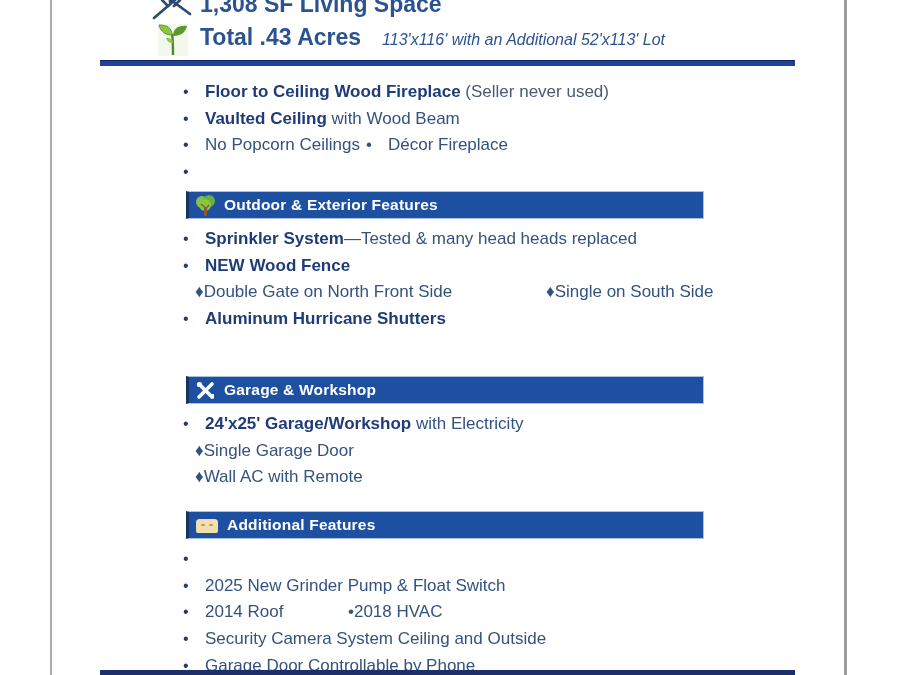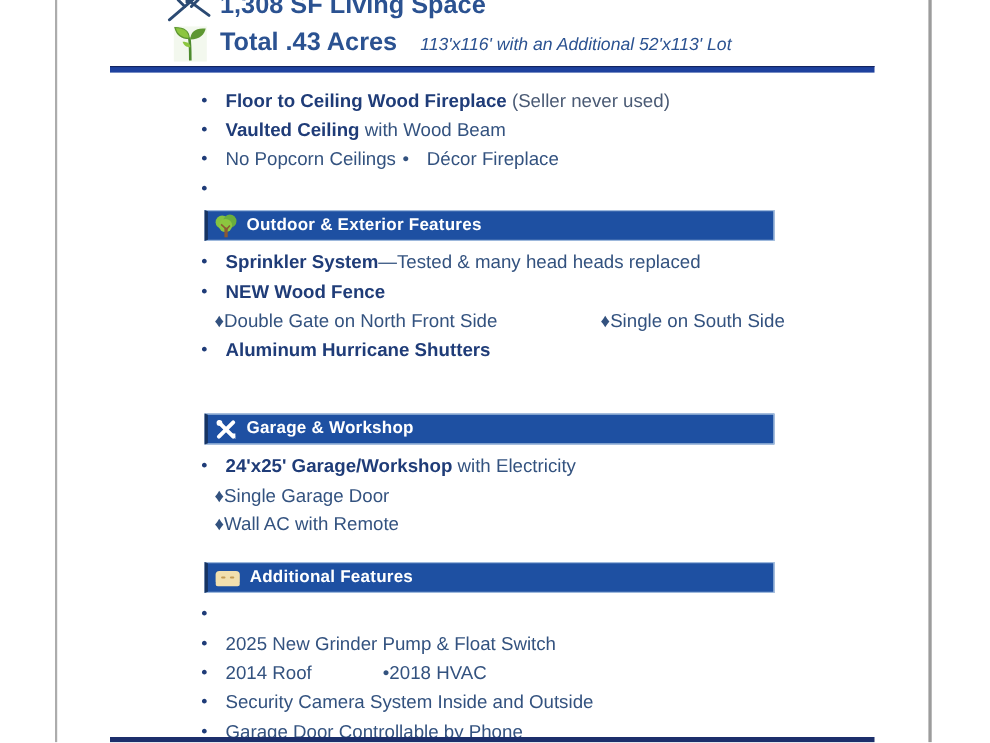--- a/index.html
+++ b/index.html
@@ -167,21 +167,21 @@
           <span class="dot">•</span>
           <span class="content"><span class="seg">2025 New Grinder Pump &amp; Float Switch</span></span>
         </div>
         <div class="item">
           <span class="dot">•</span>
           <span class="content"><span class="seg">2014 Roof</span></span>
           <span class="seg abs" style="left: 348px;">•2018 HVAC</span>
         </div>
         <div class="item">
           <span class="dot">•</span>
-          <span class="content"><span class="seg">Security Camera System Inside and Outside</span></span>
+          <span class="content"><span class="seg">Security Camera System Ceiling and Outside</span></span>
         </div>
         <div class="item">
           <span class="dot">•</span>
           <span class="content"><span class="seg">Garage Door Controllable by Phone</span></span>
         </div>
       </div>
     </div>
 
   <div class="rule rule-bottom"></div>
 </div>

